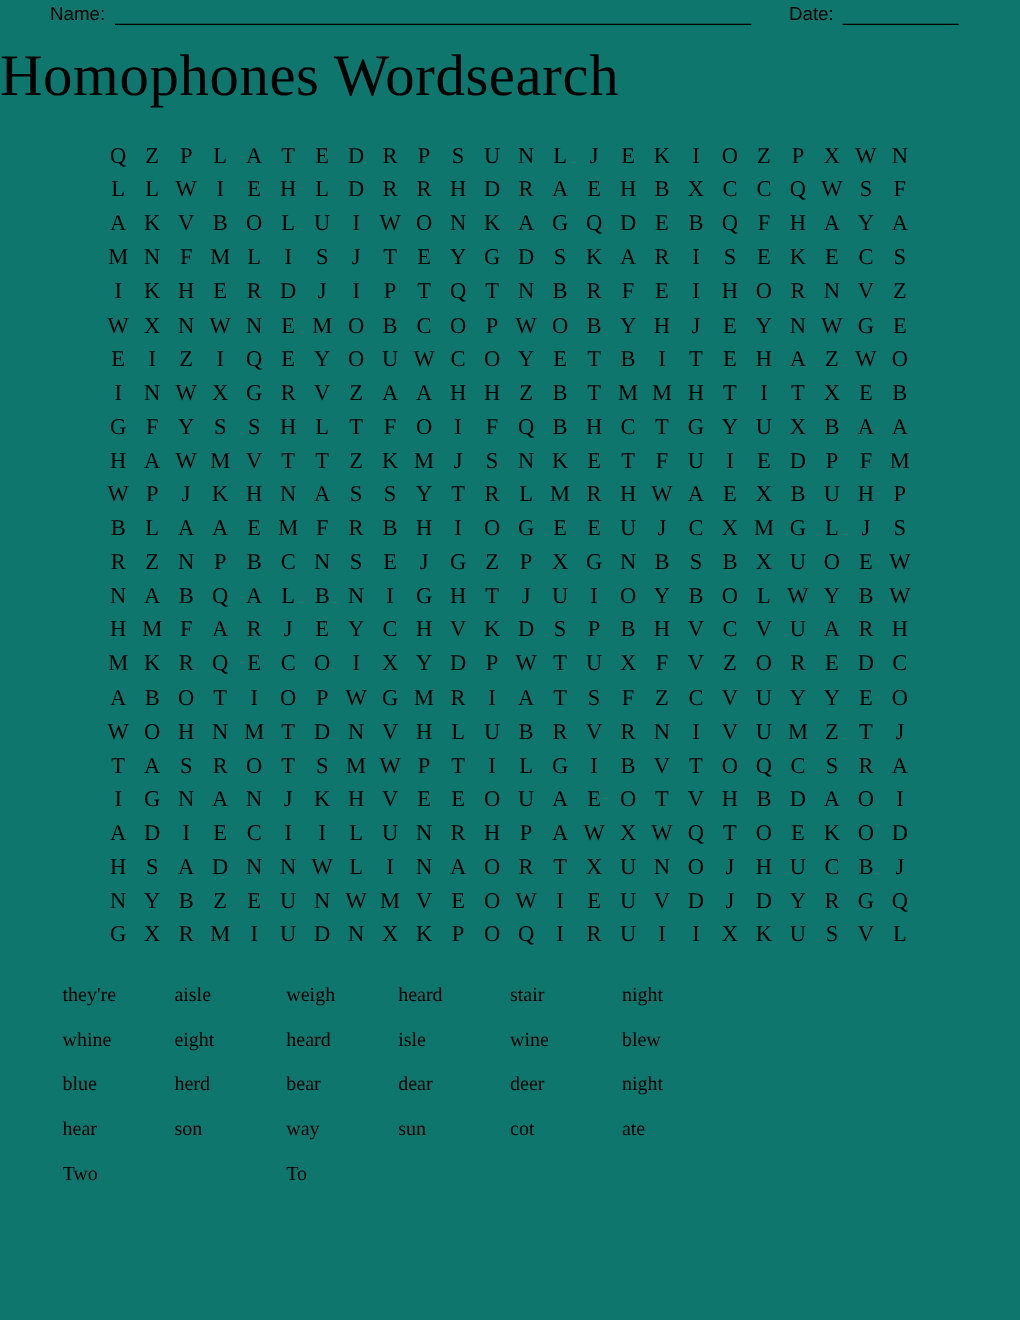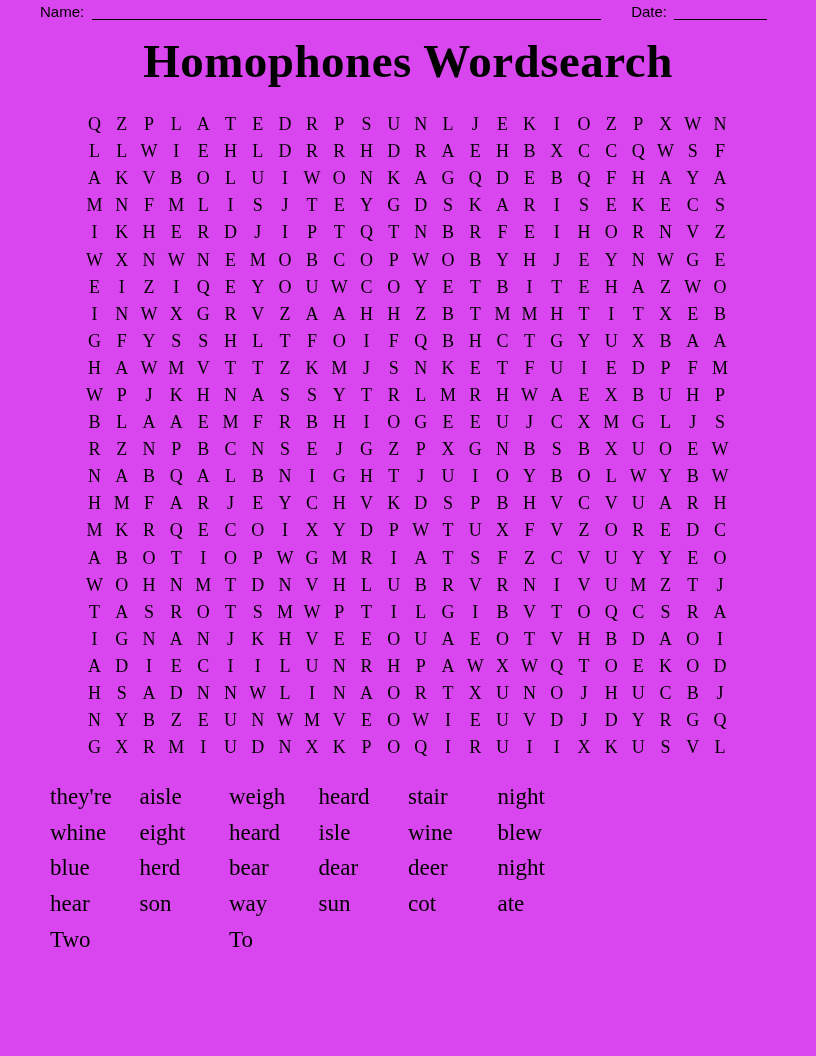--- a/index.html
+++ b/index.html
@@ -4,21 +4,21 @@
 <style>
   * { margin: 0; padding: 0; box-sizing: border-box; }
   html, body { background: #ffffff; }
   body {
     width: 816px; height: 1056px;
     position: relative;
     font-family: "Liberation Serif", serif;
     color: #000000;
     overflow: hidden;
   }
-  .page { position: absolute; inset: 0; background: #d946ef; }
+  .page { position: absolute; inset: 0; background: #0f766e; }
 
   
   .header {
     position: absolute;
     top: 3px; left: 40px; width: 727px;
     display: flex;
     align-items: flex-end;
     font-family: "Liberation Sans", sans-serif;
     font-size: 15px;
     line-height: 17px;
@@ -28,23 +28,23 @@
     border-bottom: 1.5px solid #000;
     height: 15px;
   }
   .name-line { flex: 1 1 auto; margin-left: 8px; margin-right: 30px; }
   .date-line { width: 93px; margin-left: 7px; }
 
   
   .title {
     position: absolute;
     top: 34px; left: 0; width: 100%;
-    text-align: center;
+    text-align: left;
     font-size: 47px;
-    font-weight: bold;
+    font-weight: normal;
     letter-spacing: 0.5px;
     font-family: "Liberation Serif", serif;
   }
 
   
   .grid {
     position: absolute;
     top: 111px; left: 81px;
     display: grid;
     grid-template-columns: repeat(24, 27.2px);
@@ -55,21 +55,21 @@
     display: flex;
     align-items: center;
     justify-content: center;
   }
 
   
   .word-list {
     position: absolute;
     top: 779px; left: 50px;
     display: flex;
-    font-size: 23px;
+    font-size: 16px;
   }
   .word-col { width: 89.5px; flex: 0 0 auto; }
   .word-col .word { line-height: 35.7px; white-space: nowrap; }
 </style>
 </head>
 <body>
 
 <div class="page">
 
   <div class="header">

